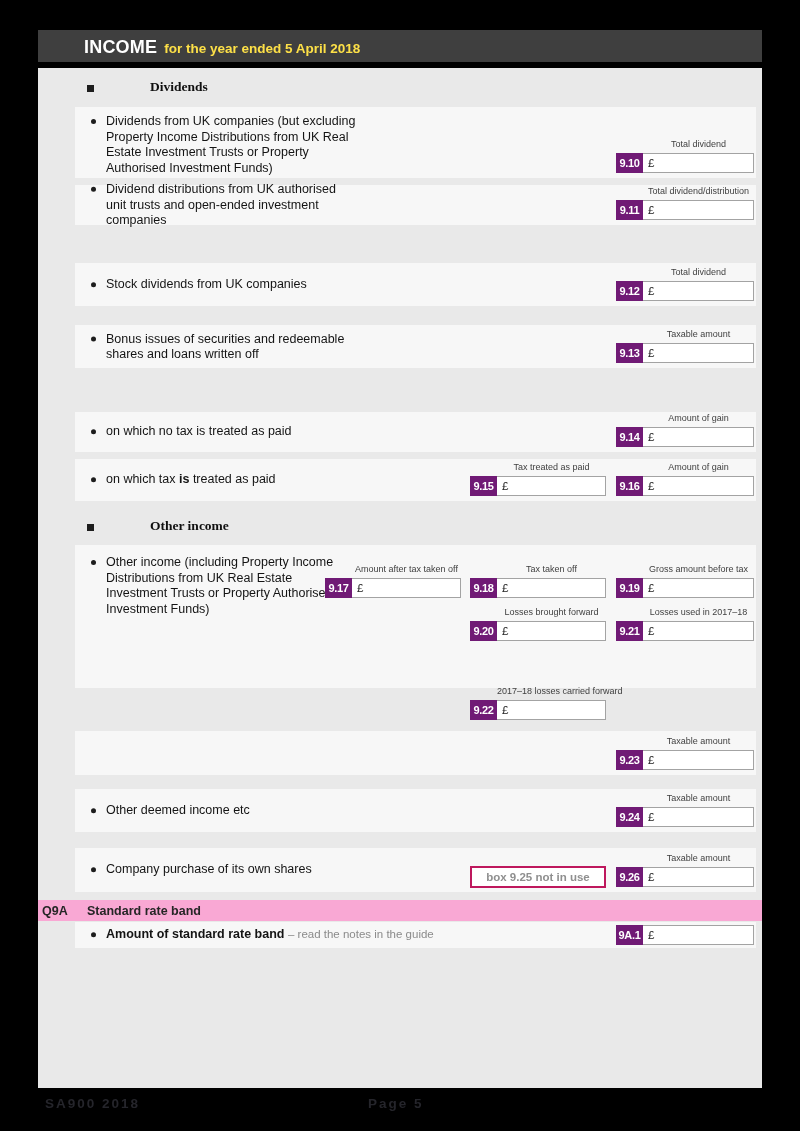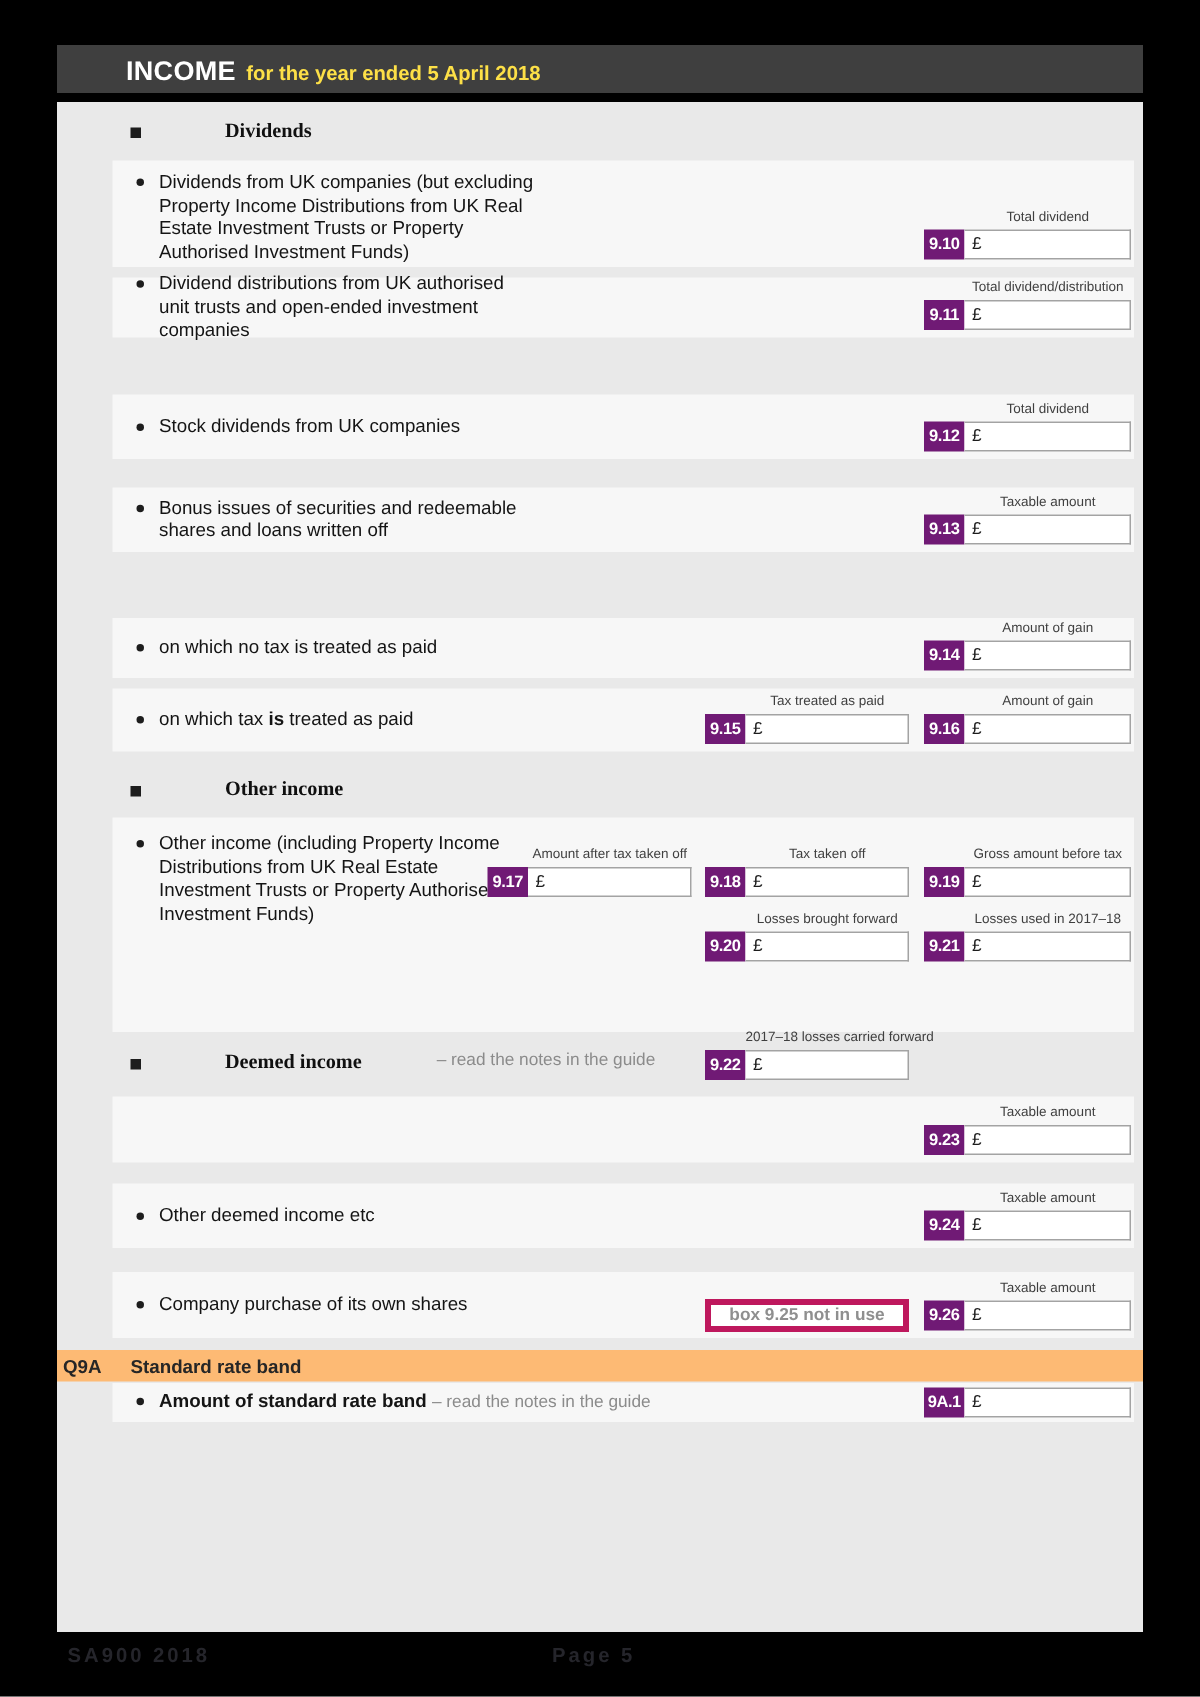--- a/index.html
+++ b/index.html
@@ -53,25 +53,25 @@
   .inp input { border:none; outline:none; background:transparent; width:100%;
                font-size:11px; font-family:"Liberation Sans", sans-serif; margin-left:3px; }
 
   
   .g1 { top:19px; bottom:auto; }
   .g2 { top:62px; bottom:auto; }
   .g3 { top:117px; bottom:auto;margin-top:24px; }
 
   
   .notinuse { position:absolute; right:150px; bottom:4px; width:136px; height:22px;
-              background:#fff; border:4px solid #be185d; display:flex; align-items:center;
+              background:#fff; border:2px solid #be185d; display:flex; align-items:center;
               justify-content:center; font-weight:bold; font-size:11.5px; color:#8f8f8f; }
 
   
-  .qbar { position:absolute; left:0; top:832px; width:724px; height:21px; background:#fdba74;
+  .qbar { position:absolute; left:0; top:832px; width:724px; height:21px; background:#f9a8d4;
           display:flex; align-items:center; }
   .qcode { font-weight:bold; font-size:12.5px; color:#262626; margin-left:4px; width:45px; }
   .qtitle { font-weight:bold; font-size:12.5px; color:#262626; }
 
   
   .foot { position:absolute; top:1096px; color:#25252b; font-weight:bold; font-size:13.5px;
           letter-spacing:2px; }
   .foot-form { left:45px; }
   .foot-page { left:368px; }
 </style>
@@ -268,25 +268,20 @@
       <div class="boxrow">
         <div class="badge">9.22</div>
         <div class="inp">
             <span class="pound">£</span>
             <input type="text" style="">
           </div>
       </div>
     </div>
   </div>
 
-  <div class="sec" style="top:632px;">
-    <span class="sq"></span>
-    <span class="stext">Deemed income</span>
-    <span class="snote">– read the notes in the guide</span>
-  </div>
 
   <div class="row" style="top:663px; height:44px;">
     <div class="fg col-r">
       <div class="lbl">Taxable amount</div>
       <div class="boxrow">
         <div class="badge">9.23</div>
         <div class="inp">
             <span class="pound">£</span>
             <input type="text" style="">
           </div>

